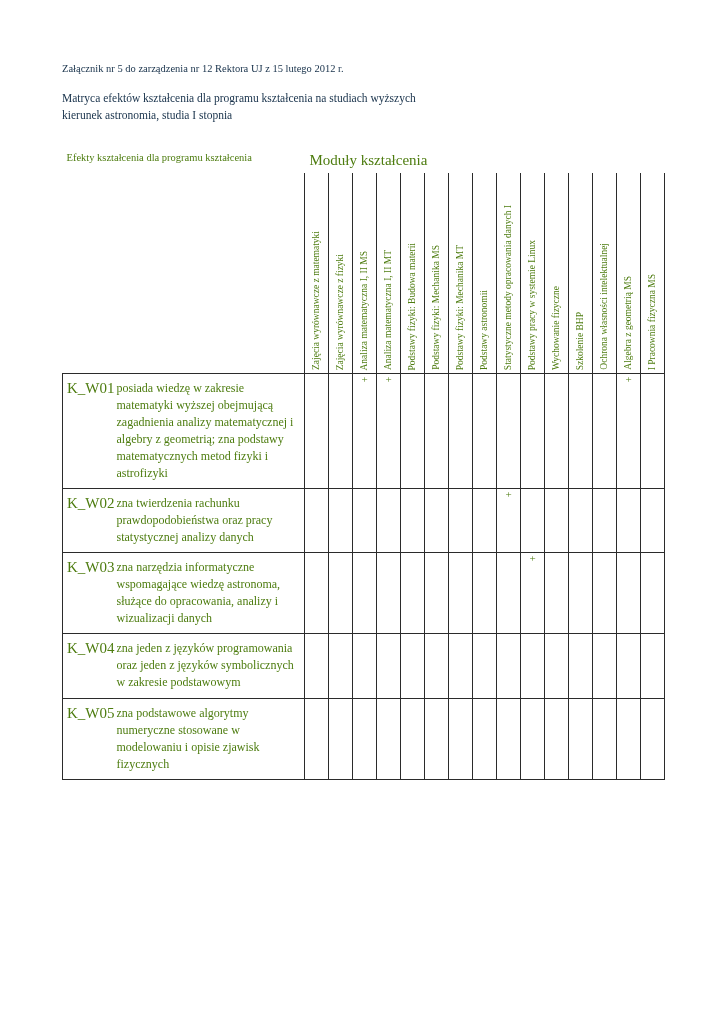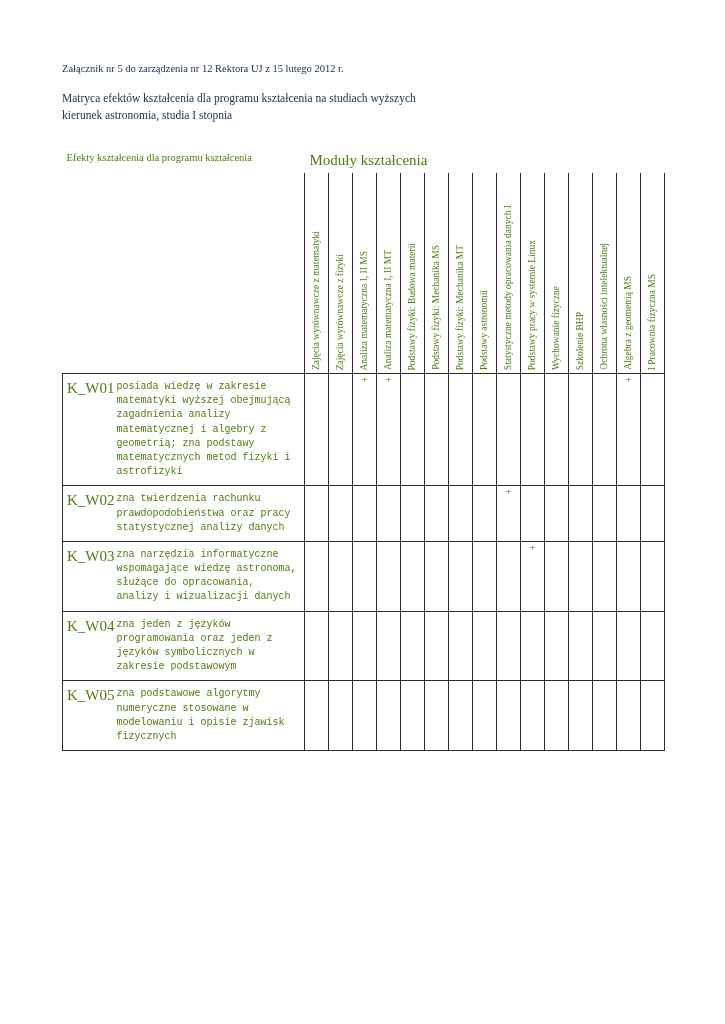--- a/index.html
+++ b/index.html
@@ -103,26 +103,25 @@
     align-items: flex-end;
   }
   .code-cell {
     font-size: 15px;
     padding: 6px 2px 6px 4px !important;
     white-space: nowrap;
     vertical-align: top;
     border-right: none !important;
   }
   .desc-cell {
-    font-size: 10px;
+    font-size: 12px;
     line-height: 1.42;
     padding: 6px 6px 6px 2px !important;
     vertical-align: top;
     border-left: none !important;
-    font-family: Liberation Mono, monospace;
   }
   .mark-cell {
     text-align: center;
     font-size: 11px;
     vertical-align: middle;
   }
   .mark {
     display: block;
     line-height: 1;
   }

